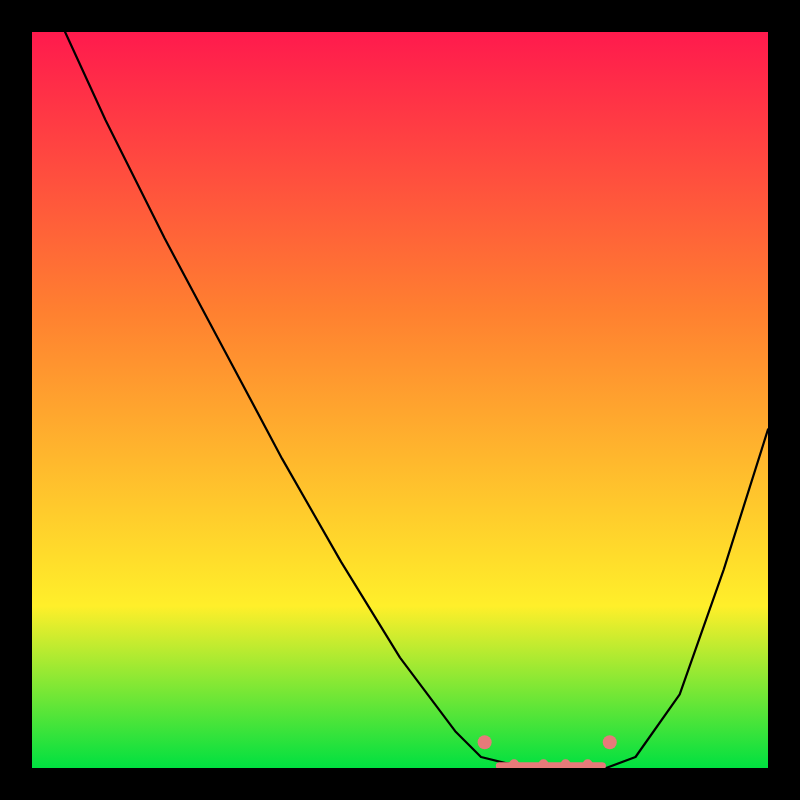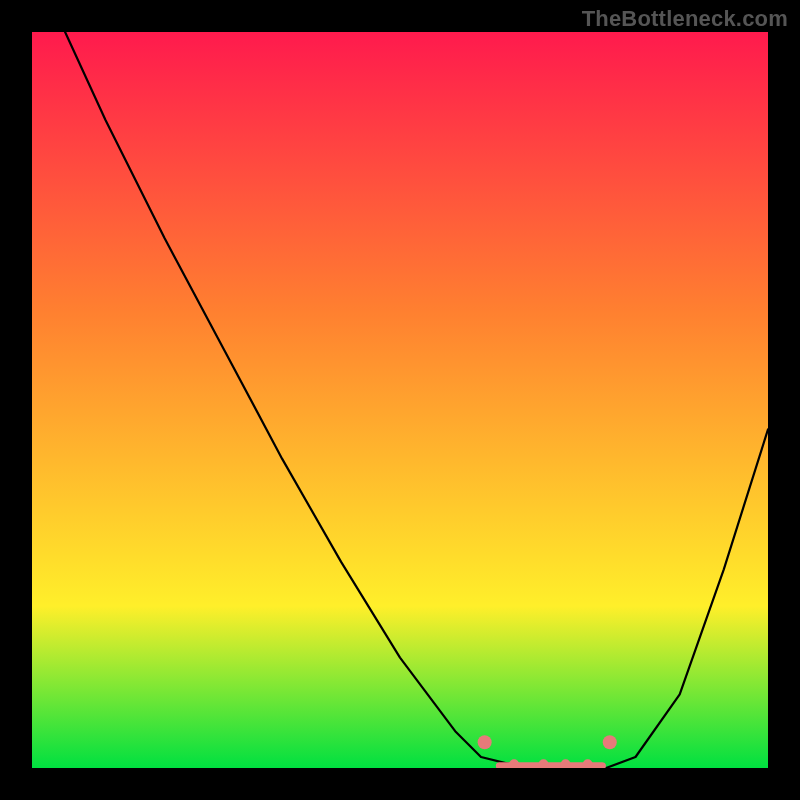--- a/index.html
+++ b/index.html
@@ -53,21 +53,20 @@
     stroke: #e77a7a;
     stroke-width: 7;
     stroke-linecap: round;
   }
 </style>
 </head>
 <body>
 
 <div class="frame">
 
-  <div class="watermark">TheBottleneck.com</div>
 
   <svg class="plot" viewBox="0 0 736 736" preserveAspectRatio="none">
     <defs>
       <linearGradient id="bg" x1="0" y1="0" x2="0" y2="1">
         <stop offset="0%" stop-color="#ff1a4d"></stop>
         <stop offset="38%" stop-color="#ff8030"></stop>
         <stop offset="78%" stop-color="#ffef2a"></stop>
         <stop offset="100%" stop-color="#00e040"></stop>
       </linearGradient>
     </defs>

